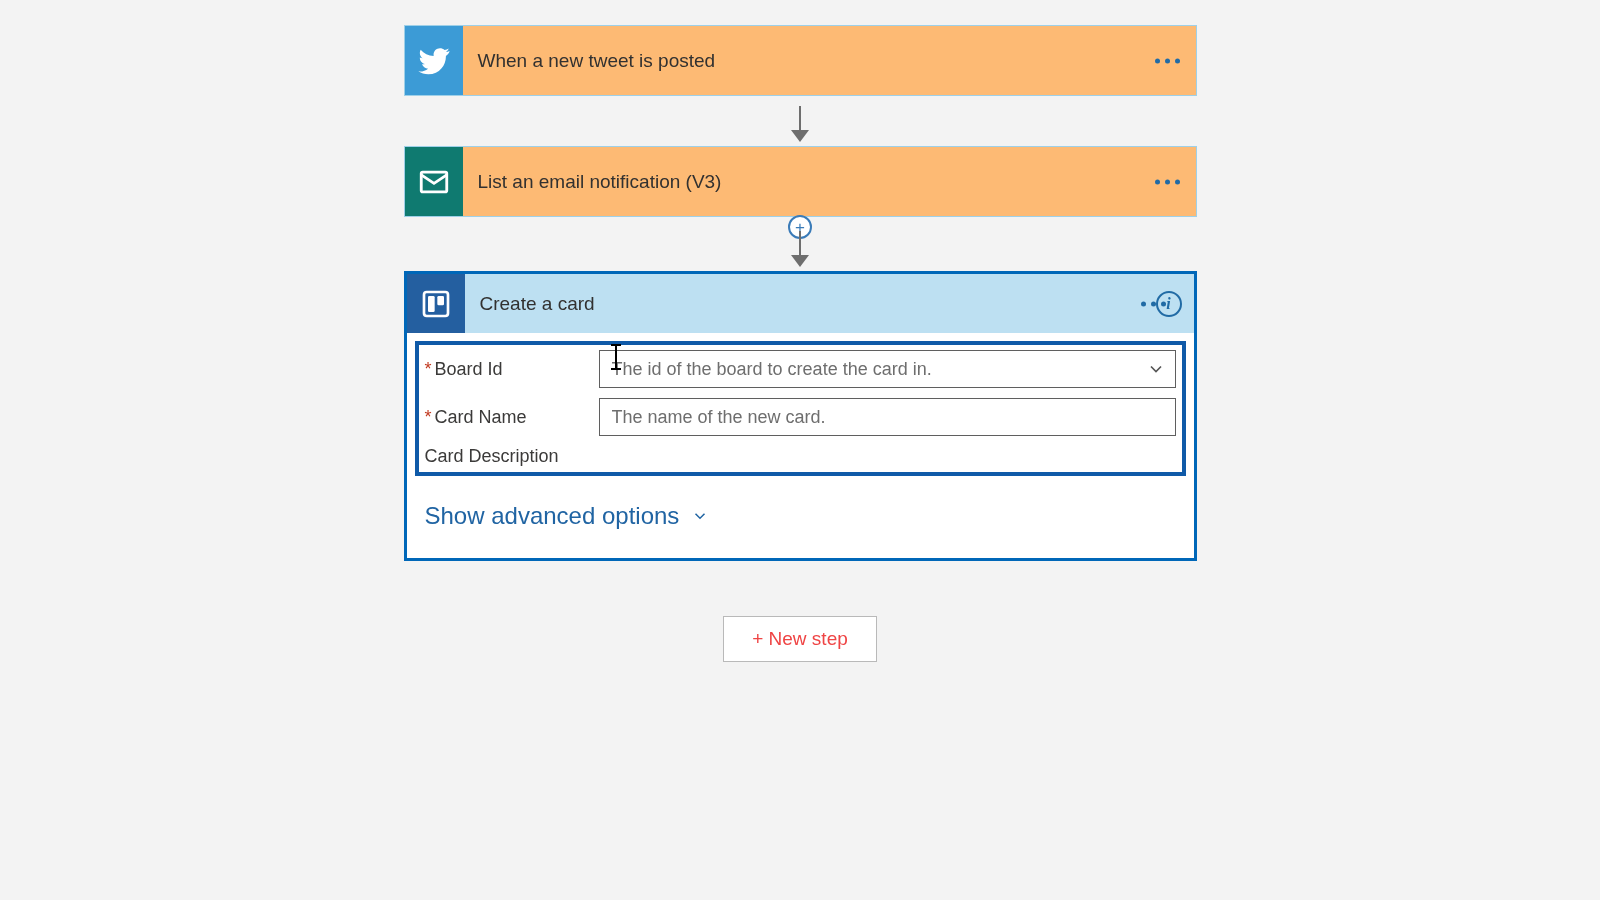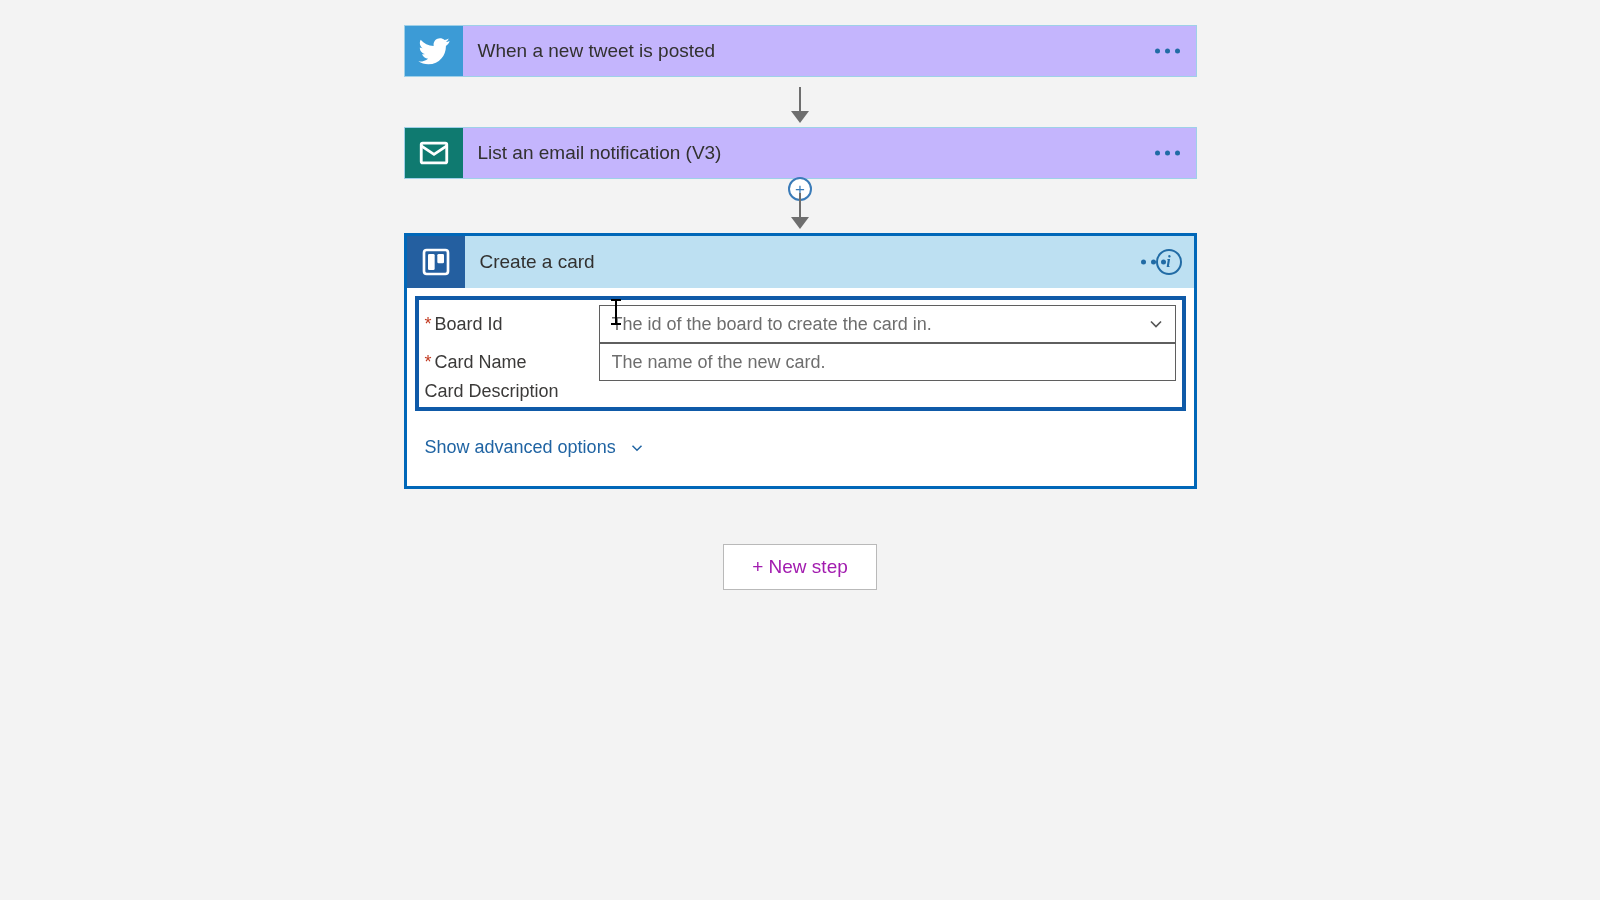--- a/index.html
+++ b/index.html
@@ -19,23 +19,23 @@
     margin: 0 auto;
     padding-top: 25px;
     display: flex;
     flex-direction: column;
     align-items: center;
   }
 
   
   .step-collapsed {
     width: 793px;
-    height: 52px;
+    height: 71px;
     border: 1px solid #9ed0e8;
-    background: #c4b5fd;
+    background: #fdba74;
     display: flex;
     align-items: center;
     position: relative;
   }
   .step-icon-box {
     width: 58px;
     height: 100%;
     display: flex;
     align-items: center;
     justify-content: center;
@@ -104,21 +104,21 @@
     cursor: pointer;
   }
 
   
   .step-expanded {
     width: 793px;
     border: 3px solid #0067b8;
     background: #fff;
   }
   .step-expanded-header {
-    height: 52px;
+    height: 59px;
     background: #bde0f2;
     display: flex;
     align-items: center;
     position: relative;
   }
   .header-icons-right {
     position: absolute;
     right: 12px;
     top: 50%;
     transform: translateY(-50%);
@@ -142,20 +142,21 @@
   }
 
   .fields-box {
     margin: 8px;
     border: 4px solid #0f5aa8;
     padding: 5px 6px;
   }
   .field-row {
     display: flex;
     align-items: center;
+    margin-bottom: 10px;
   }
   .field-row:last-child { margin-bottom: 0; gap: 16px; }
   .field-label {
     width: 174px;
     font-size: 18px;
     color: #3b3a39;
   }
   .req::before {
     content: "*";
     color: #c23b22;
@@ -183,37 +184,37 @@
     pointer-events: none;
   }
   .chev svg { display: block; }
 
   .adv-row {
     padding: 18px 18px 28px;
     display: flex;
     align-items: center;
     gap: 12px;
     color: #2064a3;
-    font-size: 18px;
+    font-size: 24px;
     cursor: pointer;
   }
 
   
   .footer-buttons {
     display: flex;
     gap: 24px;
     margin-top: 55px;
   }
   .btn {
     min-width: 154px;
     height: 46px;
     border: 1px solid #b9b9b9;
     background: #fff;
     font-size: 19px;
-    color: #a21caf;
+    color: #ef4444;
     display: flex;
     align-items: center;
     justify-content: center;
     cursor: pointer;
   }
 
   
   .text-cursor {
     position: absolute;
     width: 2px;

